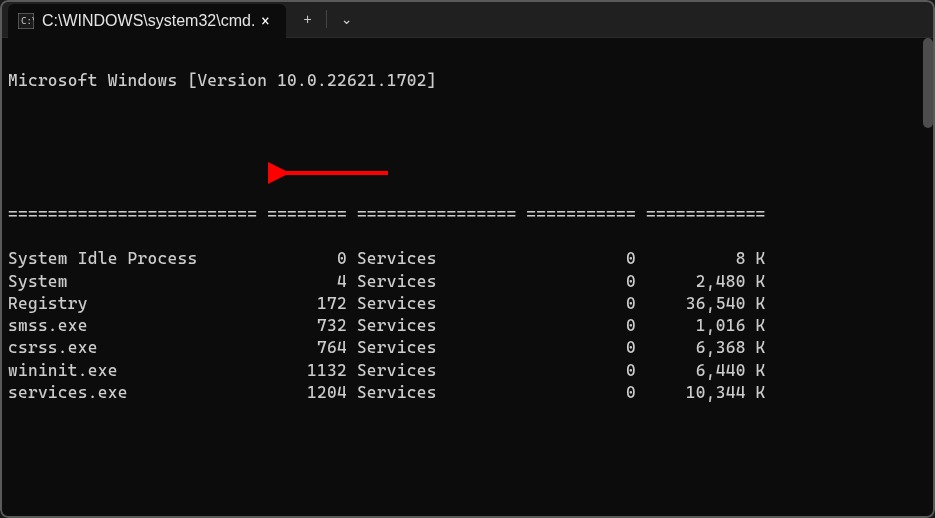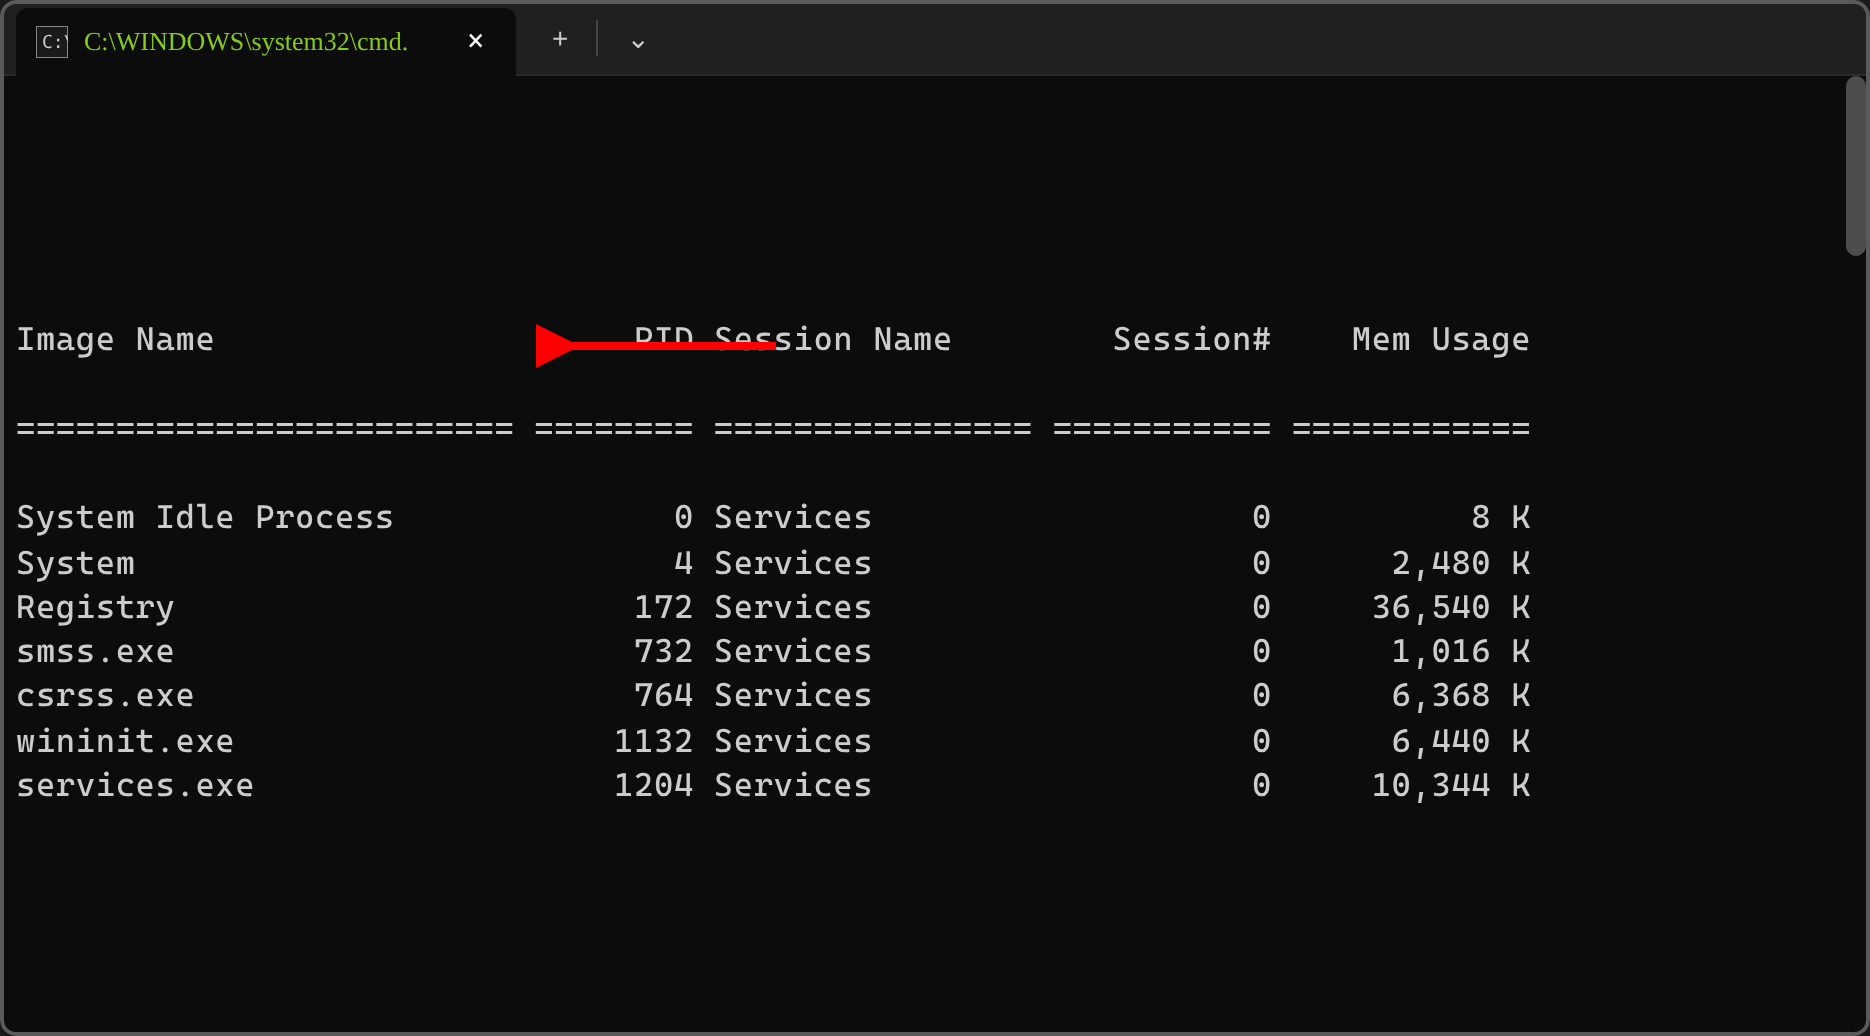--- a/index.html
+++ b/index.html
@@ -39,23 +39,23 @@
     }
     .tab-icon {
       width: 16px;
       height: 16px;
       margin-right: 8px;
       display: flex;
       align-items: center;
       justify-content: center;
     }
     .tab-title {
-      color: #84cc16;
-      font-size: 13px;
-      font-family: Liberation Serif, serif;
+      color: #e5e5e5;
+      font-size: 16px;
+      font-family: Liberation Sans, sans-serif;
       flex: 1;
       white-space: nowrap;
       overflow: hidden;
       text-overflow: ellipsis;
     }
     .tab-close {
       color: #ffffff;
       font-size: 14px;
       padding: 2px 6px;
       cursor: pointer;
@@ -141,23 +141,23 @@
     <span class="tab-close">×</span>
   </div>
   <div class="tab-controls">
     <span class="new-tab-btn">+</span>
     <span class="tab-divider"></span>
     <span class="dropdown-btn">⌄</span>
   </div>
 </div>
 
 <div class="terminal">
+<div class="terminal-line">Microsoft Windows [Version 10.0.22621.1702]</div>
 <div class="terminal-line"> </div>
 <div class="terminal-line"> </div>
-<div class="terminal-line" id="header-line">Image Name                     PID Session Name        Session#    Mem Usage</div>
 <div class="terminal-line" id="sep-line">========================= ======== ================ =========== ============</div>
 <div id="rows-container"><div class="terminal-line">System Idle Process              0 Services                   0          8 K</div><div class="terminal-line">System                           4 Services                   0      2,480 K</div><div class="terminal-line">Registry                       172 Services                   0     36,540 K</div><div class="terminal-line">smss.exe                       732 Services                   0      1,016 K</div><div class="terminal-line">csrss.exe                      764 Services                   0      6,368 K</div><div class="terminal-line">wininit.exe                   1132 Services                   0      6,440 K</div><div class="terminal-line">services.exe                  1204 Services                   0     10,344 K</div></div>
 
   <svg class="arrow-annotation" width="130" height="30">
     <defs>
       <marker id="arrowhead" markerWidth="10" markerHeight="10" refX="2" refY="5" orient="auto">
         <polygon points="10 0, 0 5, 10 10" fill="#ff0000"></polygon>
       </marker>
     </defs>
     <line x1="120" y1="15" x2="14" y2="15" stroke="#ff0000" stroke-width="4" marker-end="url(#arrowhead)"></line>

